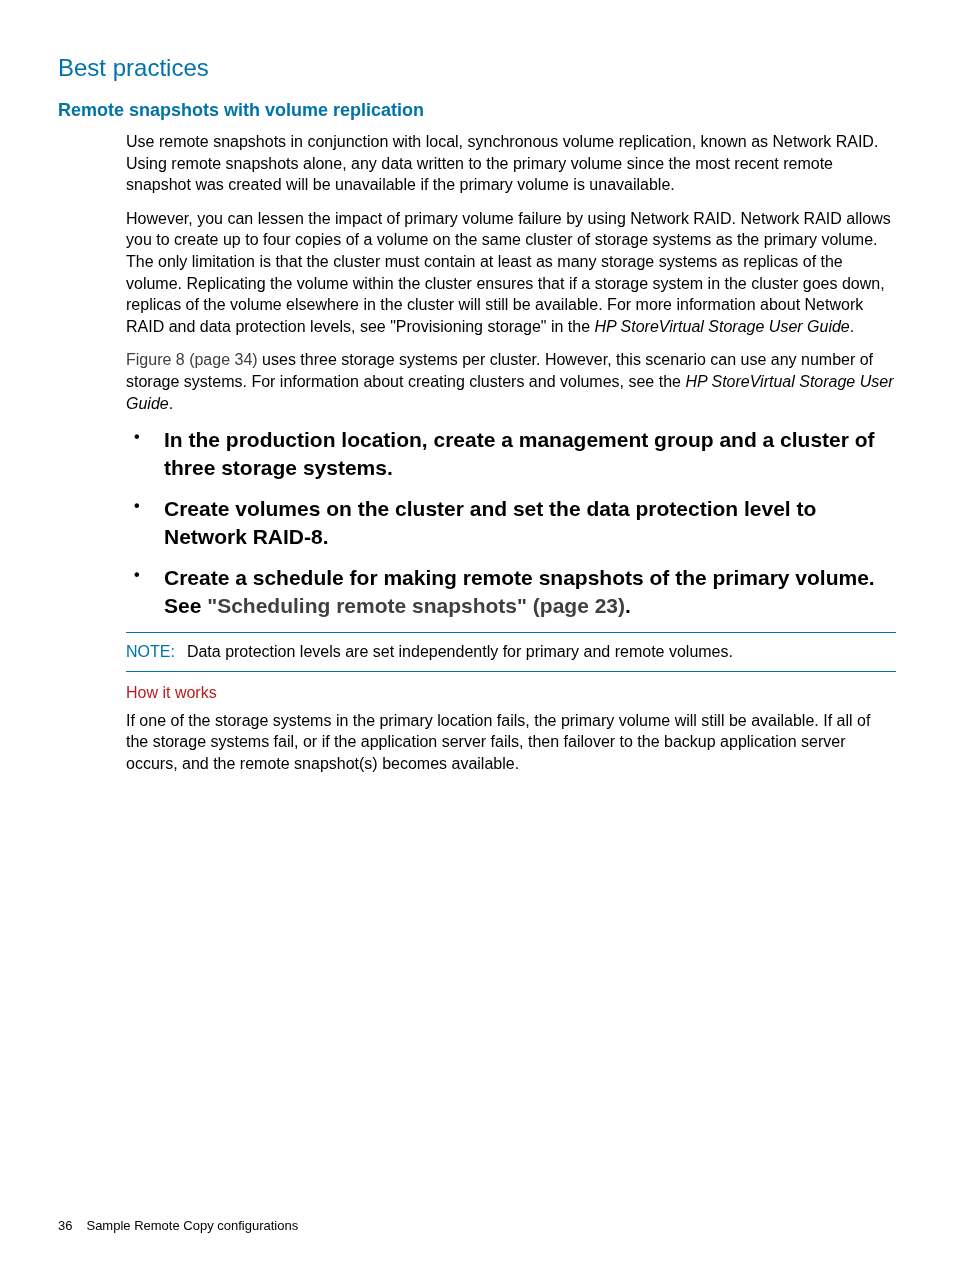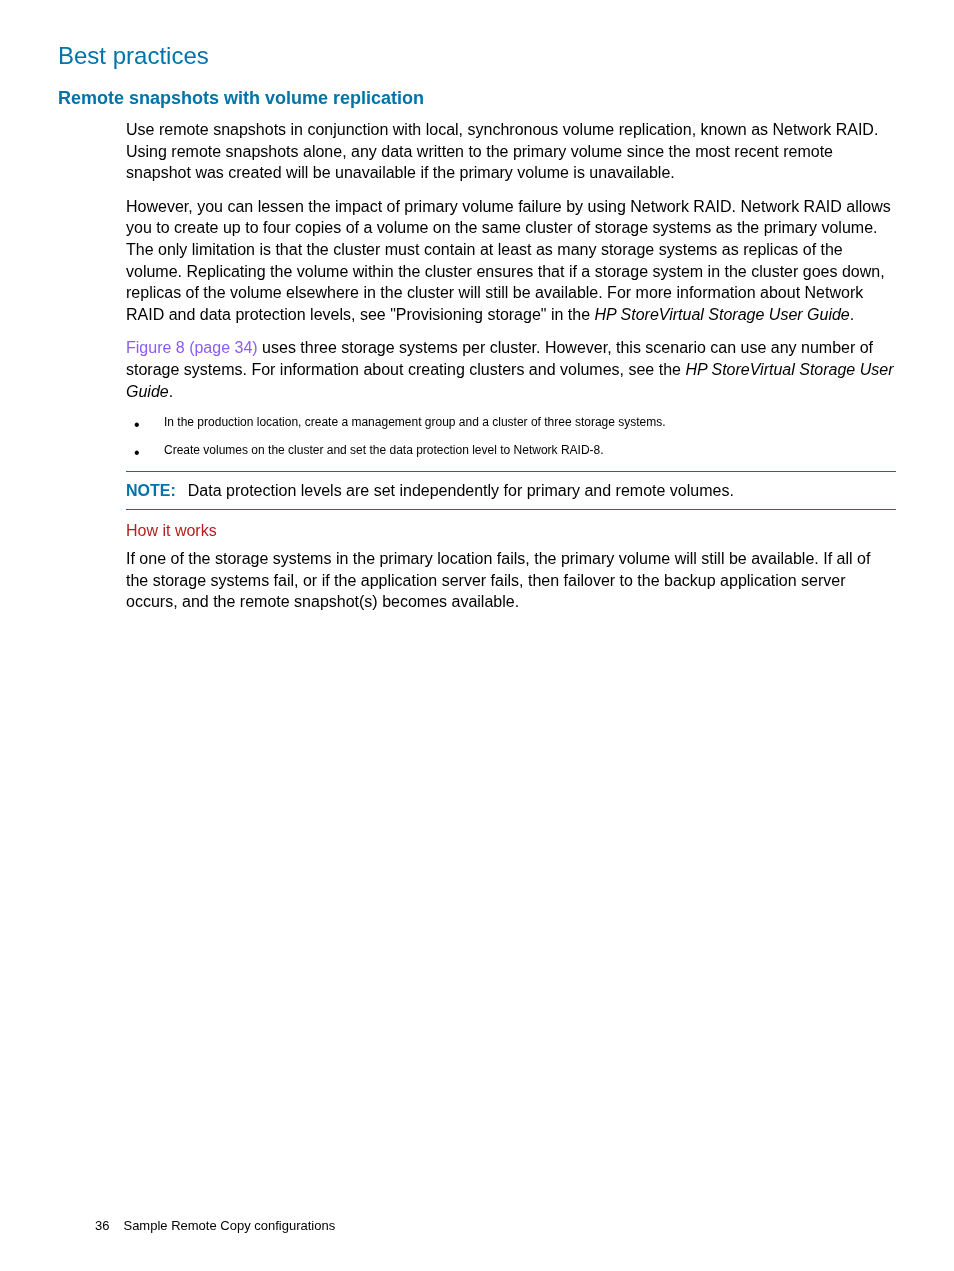--- a/index.html
+++ b/index.html
@@ -9,21 +9,21 @@
     }
     body {
       font-family: Arial, Helvetica, sans-serif;
       background: #fff;
       width: 954px;
       height: 1271px;
       position: relative;
       color: #000;
     }
     .page {
-      padding: 42px 58px 0 58px;
+      padding: 54px 58px 0 58px;
     }
     .h1 {
       color: #0073a8;
       font-size: 24px;
       font-weight: normal;
       margin-bottom: 18px;
       font-family: Arial, Helvetica, sans-serif;
     }
     .h2 {
       color: #0073a8;
@@ -44,69 +44,69 @@
       line-height: 1.35;
       margin-left: 68px;
       margin-bottom: 12px;
       color: #000;
     }
     .italic {
       font-style: italic;
       margin-top: 32px;
     }
     .link {
-      color: #8b5cf6;
+      color: #404040;
     }
     ul.bullets {
       list-style: none;
       margin-left: 68px;
       margin-bottom: 10px;
     }
     ul.bullets li {
       position: relative;
       padding-left: 38px;
-      font-size: 12px;
+      font-size: 21px;
       line-height: 1.35;
       margin-bottom: 12px;
+      font-weight: bold;
     }
     ul.bullets li::before {
       content: "•";
       position: absolute;
       left: 8px;
       top: 0;
       font-size: 16px;
       color: #000;
     }
     .note-box {
       margin-left: 68px;
       margin-bottom: 12px;
       border-top: 1px solid #0073a8;
       border-bottom: 1px solid #0073a8;
       padding: 8px 0;
       font-size: 16px;
       line-height: 1.35;
     }
     .note-label {
-      font-weight: bold;
+      font-weight: normal;
       color: #0073a8;
       margin-right: 12px;
     }
     .h3-indent {
       margin-left: 68px;
     }
     .footer {
       position: absolute;
       bottom: 38px;
       left: 58px;
       font-size: 13px;
       color: #000;
     }
     .footer .pagenum {
       margin-right: 14px;
-      margin-left: 37px;
     }
   </style>
 </head>
 <body>
 
 <div class="page">
   <div class="h1">Best practices</div>
 
   <div class="h2">Remote snapshots with volume replication</div>
 
@@ -117,20 +117,23 @@
   </p>
 
 
   <p class="body-text">
     <span class="link">Figure 8 (page 34)</span><span> uses three storage systems per cluster. However, this scenario can use any number of storage systems. For information about creating clusters and volumes, see the </span><span class="italic">HP StoreVirtual Storage User Guide</span><span>.</span>
   </p>
 
   <ul class="bullets">
     <li>In the production location, create a management group and a cluster of three storage systems.</li>
     <li>Create volumes on the cluster and set the data protection level to Network RAID-8.</li>
+    <li>
+      <span>Create a schedule for making remote snapshots of the primary volume. See </span><span class="link">"Scheduling remote snapshots" (page 23)</span><span>.</span>
+    </li>
   </ul>
 
   <div class="note-box">
     <span class="note-label">NOTE:</span><span>Data protection levels are set independently for primary and remote volumes.</span>
   </div>
 
   <div class="h3 h3-indent">How it works</div>
 
   <p class="body-text">If one of the storage systems in the primary location fails, the primary volume will still be available. If all of the storage systems fail, or if the application server fails, then failover to the backup application server occurs, and the remote snapshot(s) becomes available.</p>
 </div>

